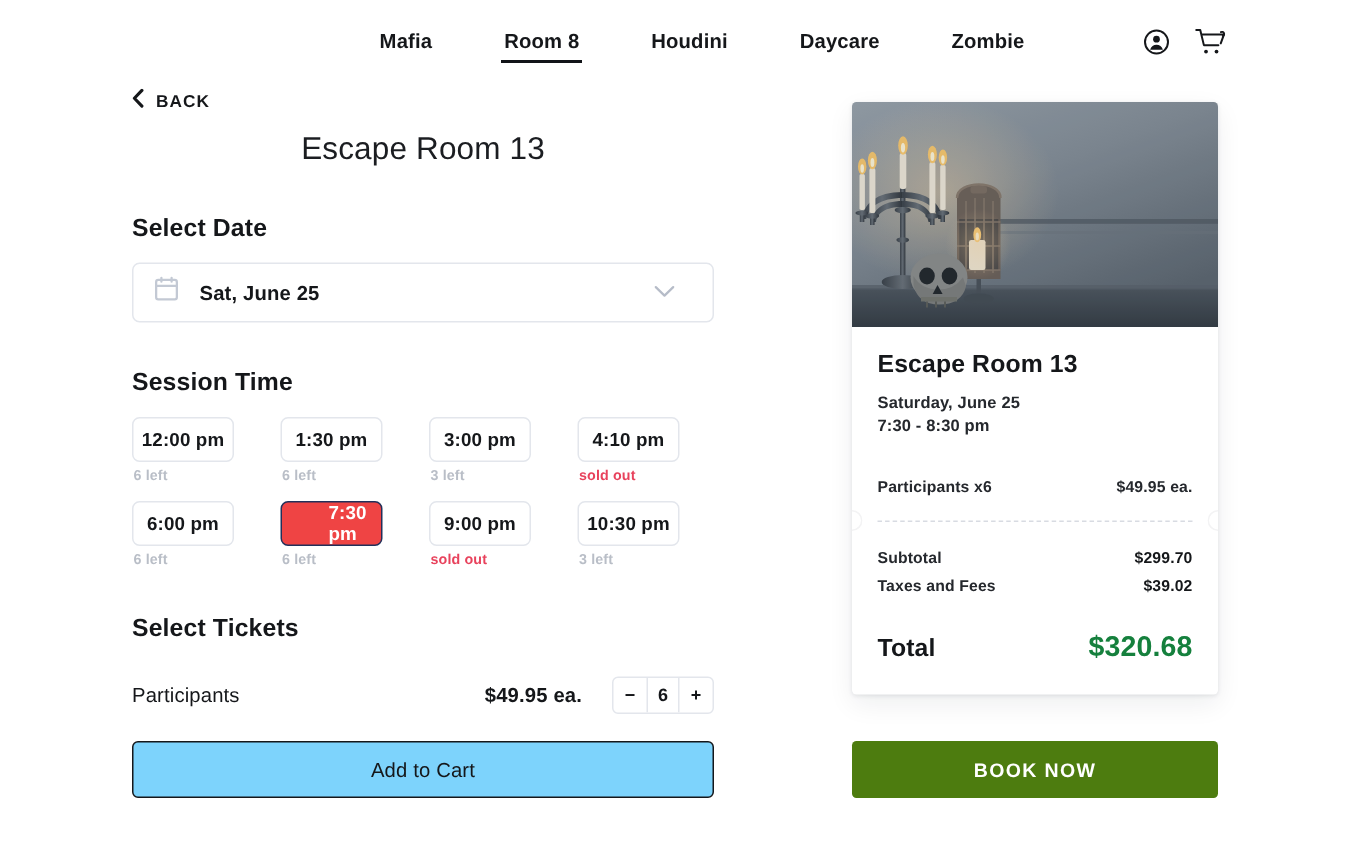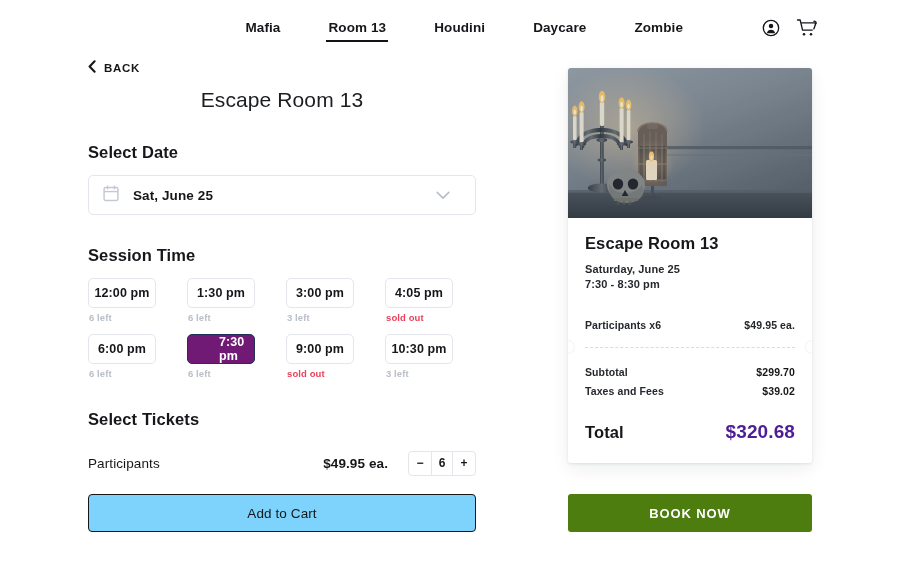--- a/index.html
+++ b/index.html
@@ -63,21 +63,21 @@
 
   .times-wrap { margin-top: 31px; }
   .time-grid { display: grid; grid-template-columns: repeat(4, 90px); gap: 0 9px; }
   .tcell { width: 90px; margin-bottom: 11px; }
   .tbtn {
     width: 68px; height: 30px; border: 1px solid #e3e6ec; border-radius: 5px;
     background: #fff; display: flex; align-items: center; justify-content: center;
     font-size: 12.5px; font-weight: 700; color: #15171a; cursor: pointer;
     letter-spacing: .1px;
   }
-  .tbtn.selected { background: #701a75; border-color: #22305a; color: #ffffff; padding-left: 31px; }
+  .tbtn.selected { background: #ef4444; border-color: #22305a; color: #ffffff; padding-left: 31px; }
   .tnote {
     font-size: 9.5px; font-weight: 600; color: #b9bec7;
     margin-top: 4px; padding-left: 1px; letter-spacing: .1px;
   }
   .tnote.soldout { color: #e8425c; }
 
   .tickets-wrap { margin-top: 20px; }
   .ticket-row {
     display: flex; align-items: center; width: 388px;
     height: 28px; margin-top: 20px;
@@ -140,39 +140,39 @@
   }
   .notch.l { left: -7px; }
   .notch.r { right: -7px; }
 
   .totals { padding: 18px 17px 20px 17px; }
   .trow { display: flex; align-items: baseline; margin-bottom: 7px; }
   .trow .k { font-size: 10.5px; font-weight: 600; color: #25282d; letter-spacing: .1px; }
   .trow .v { margin-left: auto; font-size: 10.5px; font-weight: 700; color: #15171a; letter-spacing: .1px; }
   .grand { display: flex; align-items: baseline; margin-top: 24px; }
   .grand .k { font-size: 16.5px; font-weight: 600; color: #15171a; letter-spacing: .1px; }
-  .grand .v { margin-left: auto; font-size: 19px; font-weight: 700; color: #4c1d95; letter-spacing: .1px; }
+  .grand .v { margin-left: auto; font-size: 19px; font-weight: 700; color: #15803d; letter-spacing: .1px; }
 
   .booknow {
     position: absolute; left: 568px; top: 494px; width: 244px; height: 38px;
     background: #4d7c0f; border-radius: 3px;
     display: flex; align-items: center; justify-content: center;
     font-size: 13px; font-weight: 700; color: #fff;
     letter-spacing: .9px; cursor: pointer;
   }
 </style>
 </head>
 <body>
 
 <div class="page">
 
   <div class="topnav">
     <div class="navlinks">
       <div class="navlink">Mafia</div>
-      <div class="navlink active">Room 13</div>
+      <div class="navlink active">Room 8</div>
       <div class="navlink">Houdini</div>
       <div class="navlink">Daycare</div>
       <div class="navlink">Zombie</div>
     </div>
     <div class="navicons">
       <span>
         <svg width="20" height="20" viewBox="0 0 24 24" fill="none" stroke="#15171a" stroke-width="1.6">
           <circle cx="12" cy="12" r="9.2"></circle>
           <circle cx="12" cy="9.7" r="2.7" fill="#15171a" stroke="none"></circle>
           <path d="M6.9 18.2c.8-2.6 2.7-4 5.1-4s4.3 1.4 5.1 4" fill="#15171a" stroke="none"></path>
@@ -230,21 +230,21 @@
         </div>
         <div class="tcell">
           <div class="tbtn">1:30 pm</div>
           <div class="tnote">6 left</div>
         </div>
         <div class="tcell">
           <div class="tbtn">3:00 pm</div>
           <div class="tnote">3 left</div>
         </div>
         <div class="tcell">
-          <div class="tbtn">4:05 pm</div>
+          <div class="tbtn">4:10 pm</div>
           <div class="tnote soldout">sold out</div>
         </div>
 
         <div class="tcell">
           <div class="tbtn">6:00 pm</div>
           <div class="tnote">6 left</div>
         </div>
         <div class="tcell">
           <div class="tbtn selected">7:30 pm</div>
           <div class="tnote">6 left</div>

